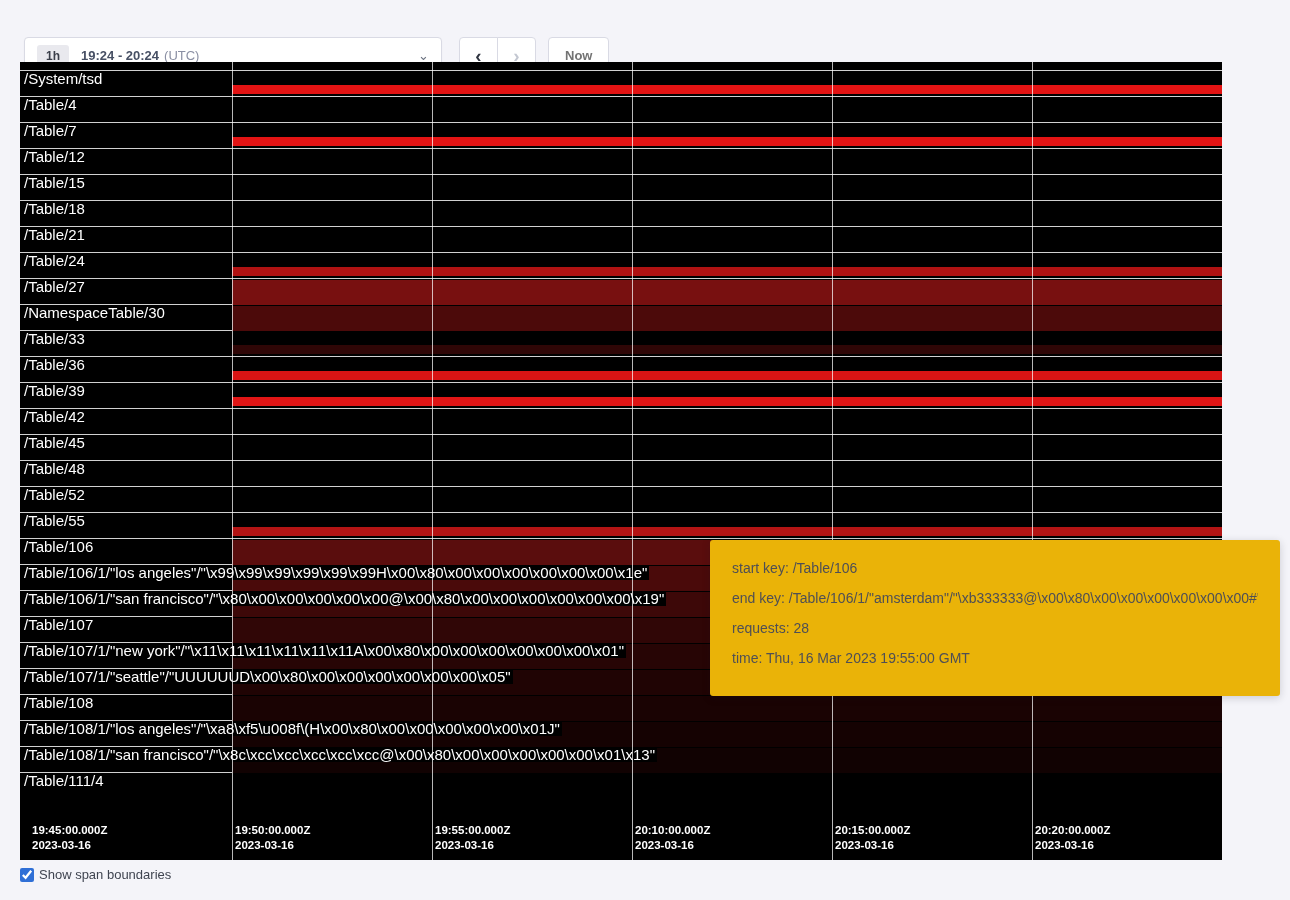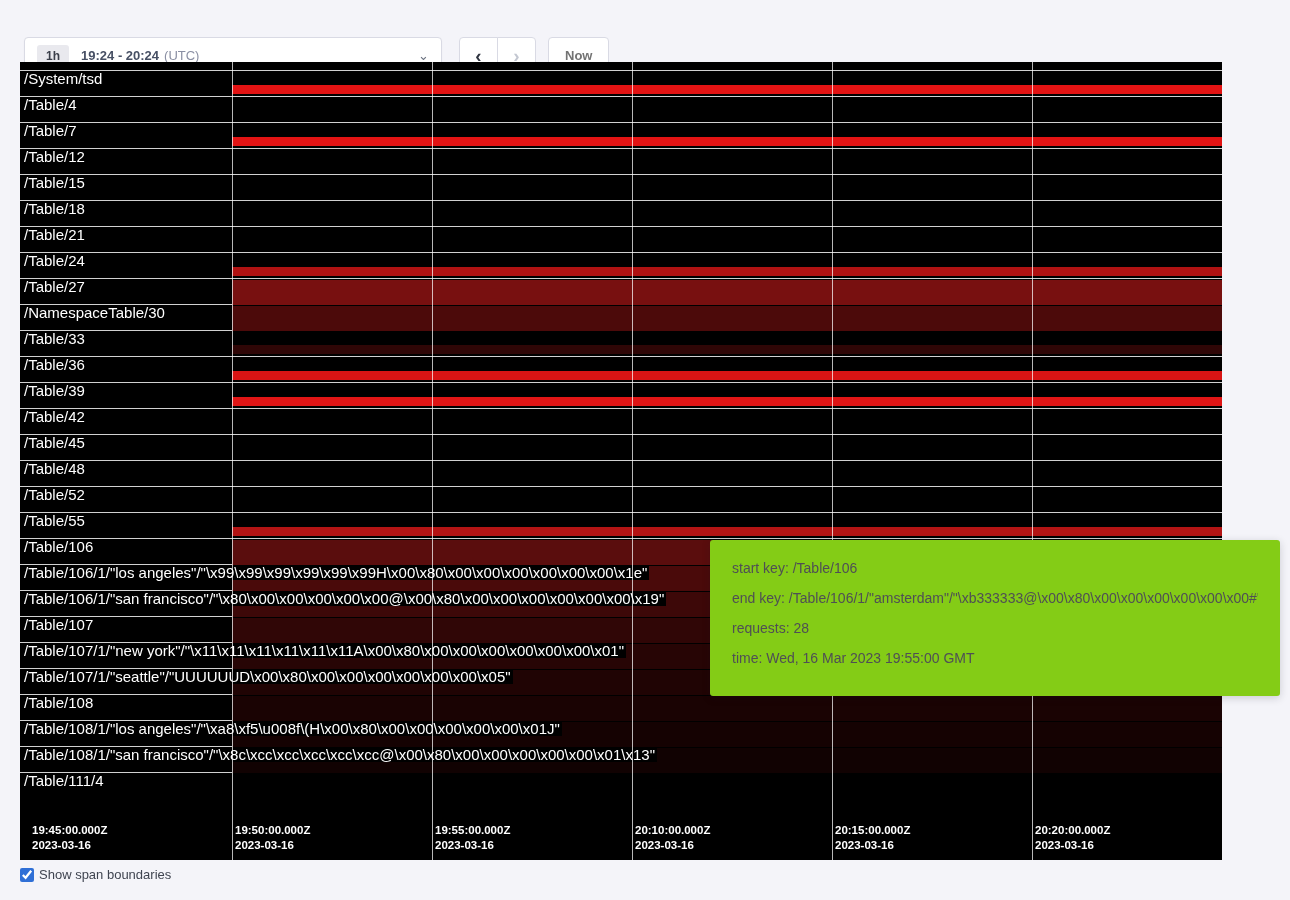--- a/index.html
+++ b/index.html
@@ -58,21 +58,21 @@
     position:absolute; top:0; bottom:0; width:1px;
     background:rgba(255,255,255,0.72); z-index:4;
   }
   .tick {
     position:absolute; bottom:7px; z-index:5; color:#fff;
     font-size:11.5px; font-weight:700; line-height:15px; white-space:nowrap;
   }
   
   .tooltip {
     position:absolute; left:710px; top:540px; width:570px; min-height:154px;
-    background:#84cc16; border-radius:3px; z-index:10;
+    background:#eab308; border-radius:3px; z-index:10;
     box-shadow:0 2px 8px rgba(20,20,40,0.18);
     padding:20px 22px 16px 22px;
   }
   .tooltip .tline { font-size:14px; color:#4f4f55; margin-bottom:14px; white-space:nowrap; overflow:hidden; }
   
   .footer { position:absolute; left:20px; top:867px; display:flex; align-items:center; }
   .footer input[type="checkbox"] { width:14px; height:14px; accent-color:#2f6fd6; cursor:pointer; }
   .footer label { font-size:13px; color:#3f4450; margin-left:5px; cursor:pointer; }
 </style>
 </head>
@@ -229,19 +229,19 @@
         <div>20:20:00.000Z</div>
         <div>2023-03-16</div>
       </div>
     </div>
 </div>
 
 <div class="tooltip">
   <div class="tline">start key: /Table/106</div>
   <div class="tline">end key: /Table/106/1/"amsterdam"/"\xb333333@\x00\x80\x00\x00\x00\x00\x00\x00#"</div>
   <div class="tline">requests: 28</div>
-  <div class="tline">time: Wed, 16 Mar 2023 19:55:00 GMT</div>
+  <div class="tline">time: Thu, 16 Mar 2023 19:55:00 GMT</div>
 </div>
 
 <div class="footer">
   <input type="checkbox" id="spanbounds" checked="" style="">
   <label for="spanbounds">Show span boundaries</label>
 </div>
 
 </body></html>

